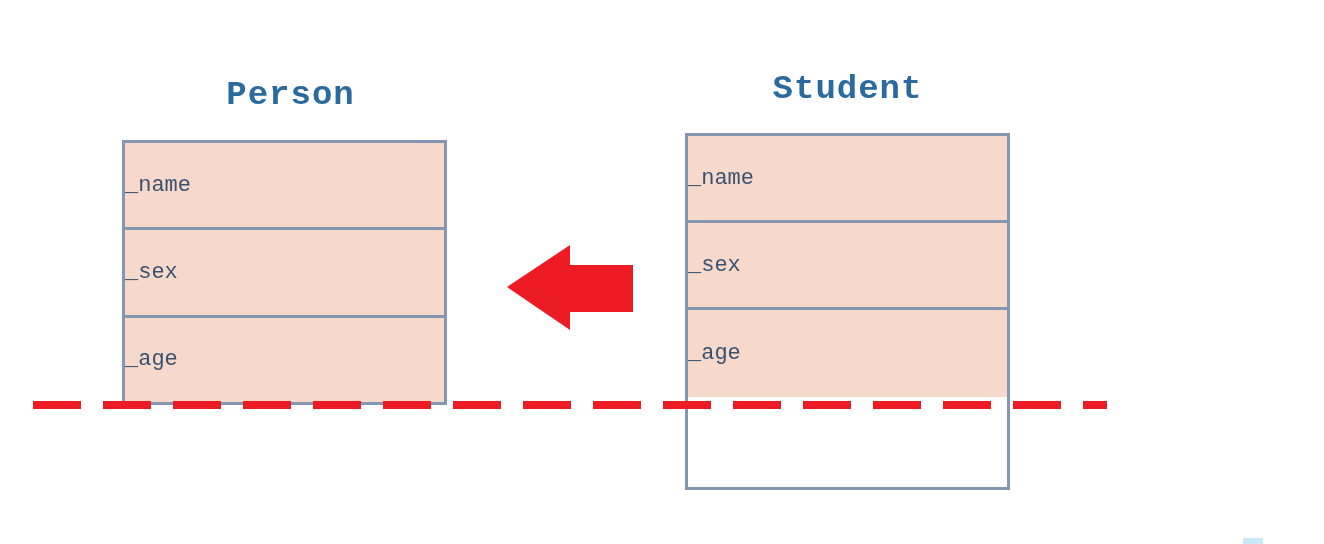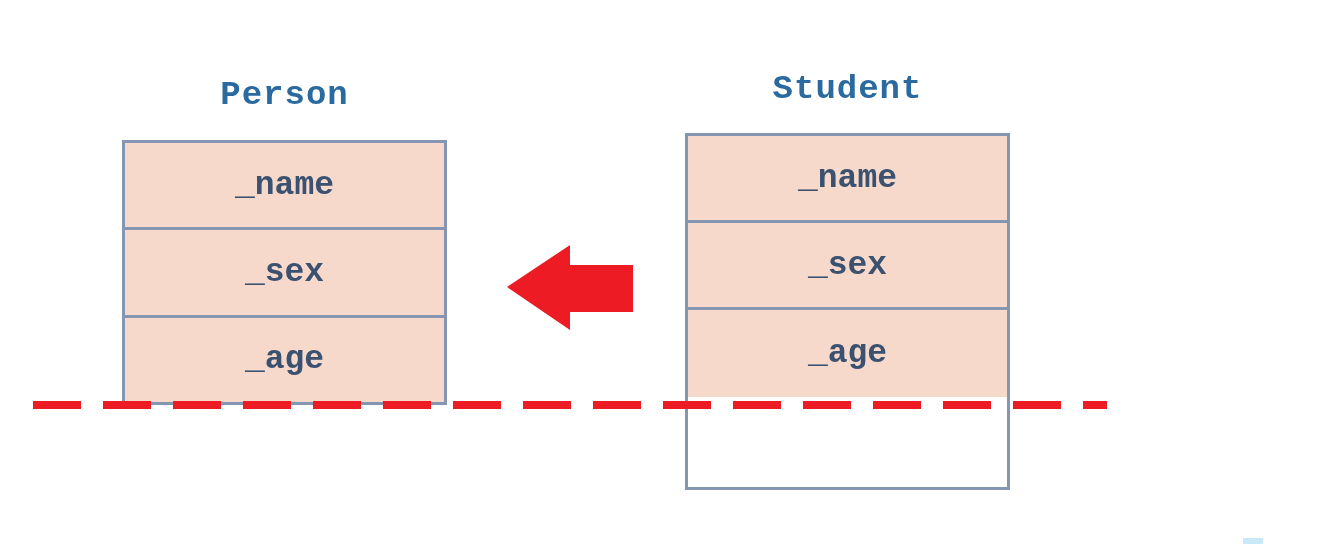--- a/index.html
+++ b/index.html
@@ -17,43 +17,43 @@
   }
   .cls-title {
     position: absolute;
     text-align: center;
     font-size: 34px;
     font-weight: bold;
     color: var(--title-text, #2b6a9e);
     letter-spacing: 1px;
     white-space: nowrap;
   }
-  .title-person { left: 122px; top: 76px; width: 325px; }
+  .title-person { left: 128px; top: 76px; width: 325px; }
   .title-student { left: 685px; top: 70px; width: 325px; text-align: center; }
 
   .cls-box {
     position: absolute;
     box-sizing: border-box;
     border: 3px solid var(--box-border, #8496b2);
     display: flex;
     flex-direction: column;
   }
   .box-person { left: 122px; top: 140px; width: 325px; height: 265px; }
   .box-student { left: 685px; top: 133px; width: 325px; height: 357px; }
 
   .field-row {
     box-sizing: border-box;
     flex: 1 1 auto;
     background: var(--box-fill, #f6d9cb);
     border-bottom: 3px solid var(--box-border, #8496b2);
     display: flex;
     align-items: center;
-    justify-content: center;
-    font-size: 33px;
-    font-weight: bold;
+    justify-content: flex-start;
+    font-size: 22px;
+    font-weight: normal;
     color: var(--field-text, #3b5170);
   }
   .cls-box .field-row:last-child { border-bottom: none; }
   .box-student .field-row.fixed { flex: 0 0 87px; }
   .field-row.highlight { background: var(--highlight-fill, #f5f500); }
 
   .overlay {
     position: absolute;
     left: 0; top: 0;
     width: 1324px;

